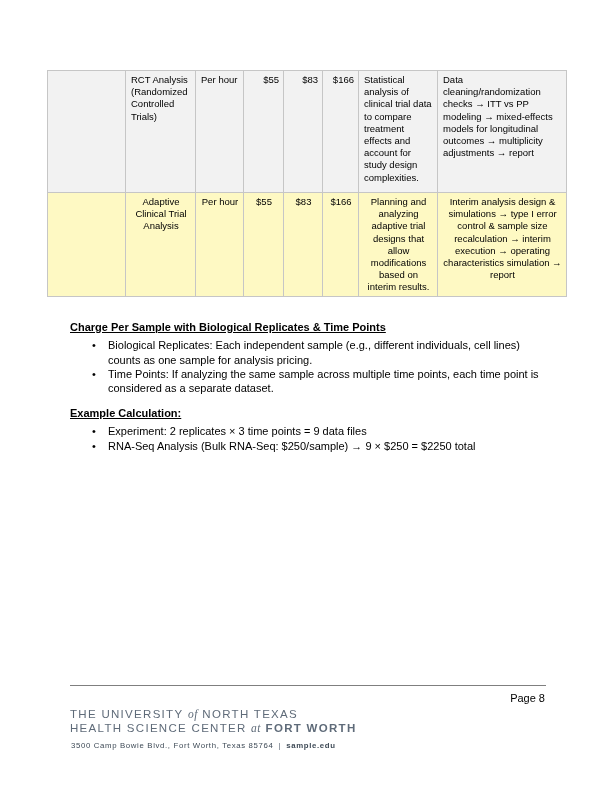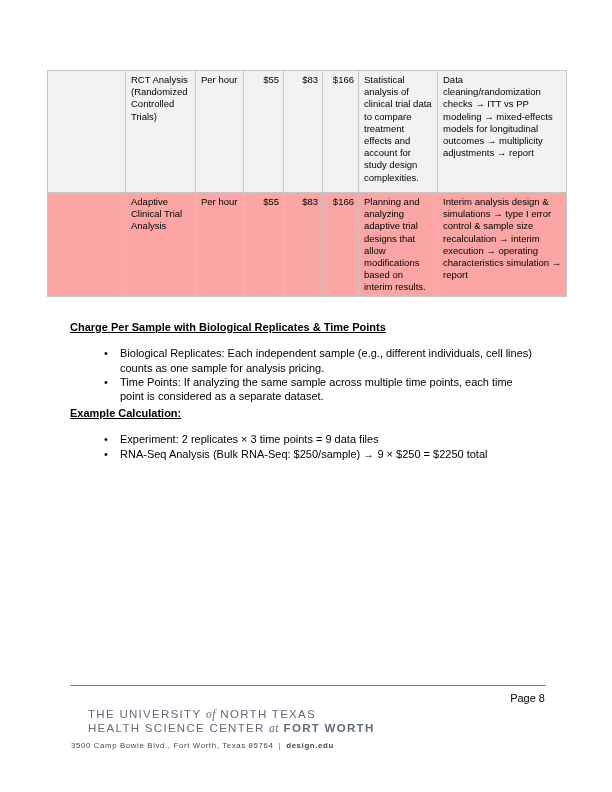--- a/index.html
+++ b/index.html
@@ -24,41 +24,41 @@
   }
   table.price-table td {
     border: 1px solid #c6c6c6;
     vertical-align: top;
     padding: 3px 4px 2px 5px;
     font-size: 9.5px;
     line-height: 12.2px;
     overflow: hidden;
   }
   tr.row-shaded td { background: #f2f2f2; }
-  tr.row-plain  td { background: #fca5a5; }
+  tr.row-plain  td { background: #fef9c3; text-align: center; }
   td.money { text-align: right; padding-right: 5px; }
   tr.row-1 { height: 122px; }
   tr.row-2 { height: 100px; }
 
   
   .text-section {
     position: absolute;
     left: 70px;
     width: 478px;
     font-size: 11px;
     line-height: 14.3px;
   }
   .section-1 { top: 320px; }
   .section-2 { top: 406px; }
   .section-heading {
     font-weight: bold;
     text-decoration: underline;
     margin: 0 0 4px 0;
   }
-  ul.bullet-list { margin: 12px; padding: 0; list-style: none; }
+  ul.bullet-list { margin: 0; padding: 0; list-style: none; }
   ul.bullet-list li {
     position: relative;
     padding-left: 38px;
     margin: 0;
   }
   ul.bullet-list li::before {
     content: "\2022";
     position: absolute;
     left: 22px;
     top: 0;
@@ -77,21 +77,21 @@
   .footer-rule {
     position: absolute;
     left: 70px;
     top: 685px;
     width: 476px;
     height: 1px;
     background: #7f7f7f;
   }
   .brand {
     position: absolute;
-    left: 88px;
+    left: 70px;
     top: 708px;
     font-size: 11.5px;
     line-height: 13.8px;
     letter-spacing: 1.3px;
     color: #5f6b79;
     white-space: nowrap;
   }
   .brand .conj {
     font-family: "Liberation Serif", serif;
     font-style: italic;
@@ -168,16 +168,16 @@
 
   <div class="page-number">Page 8</div>
   <div class="footer-rule"></div>
 
   <div class="brand">
     <div><span>THE UNIVERSITY</span>&nbsp;<span class="conj">of</span>&nbsp;<span>NORTH TEXAS</span></div>
     <div><span>HEALTH SCIENCE CENTER</span>&nbsp;<span class="conj">at</span>&nbsp;<span class="strong">FORT WORTH</span></div>
   </div>
 
   <div class="address">
-    <span>3500 Camp Bowie Blvd., Fort Worth, Texas 85764</span><span class="divider">|</span><span class="url">design.edu</span>
+    <span>3500 Camp Bowie Blvd., Fort Worth, Texas 85764</span><span class="divider">|</span><span class="url">sample.edu</span>
   </div>
 
 </div>
 
 </body></html>

